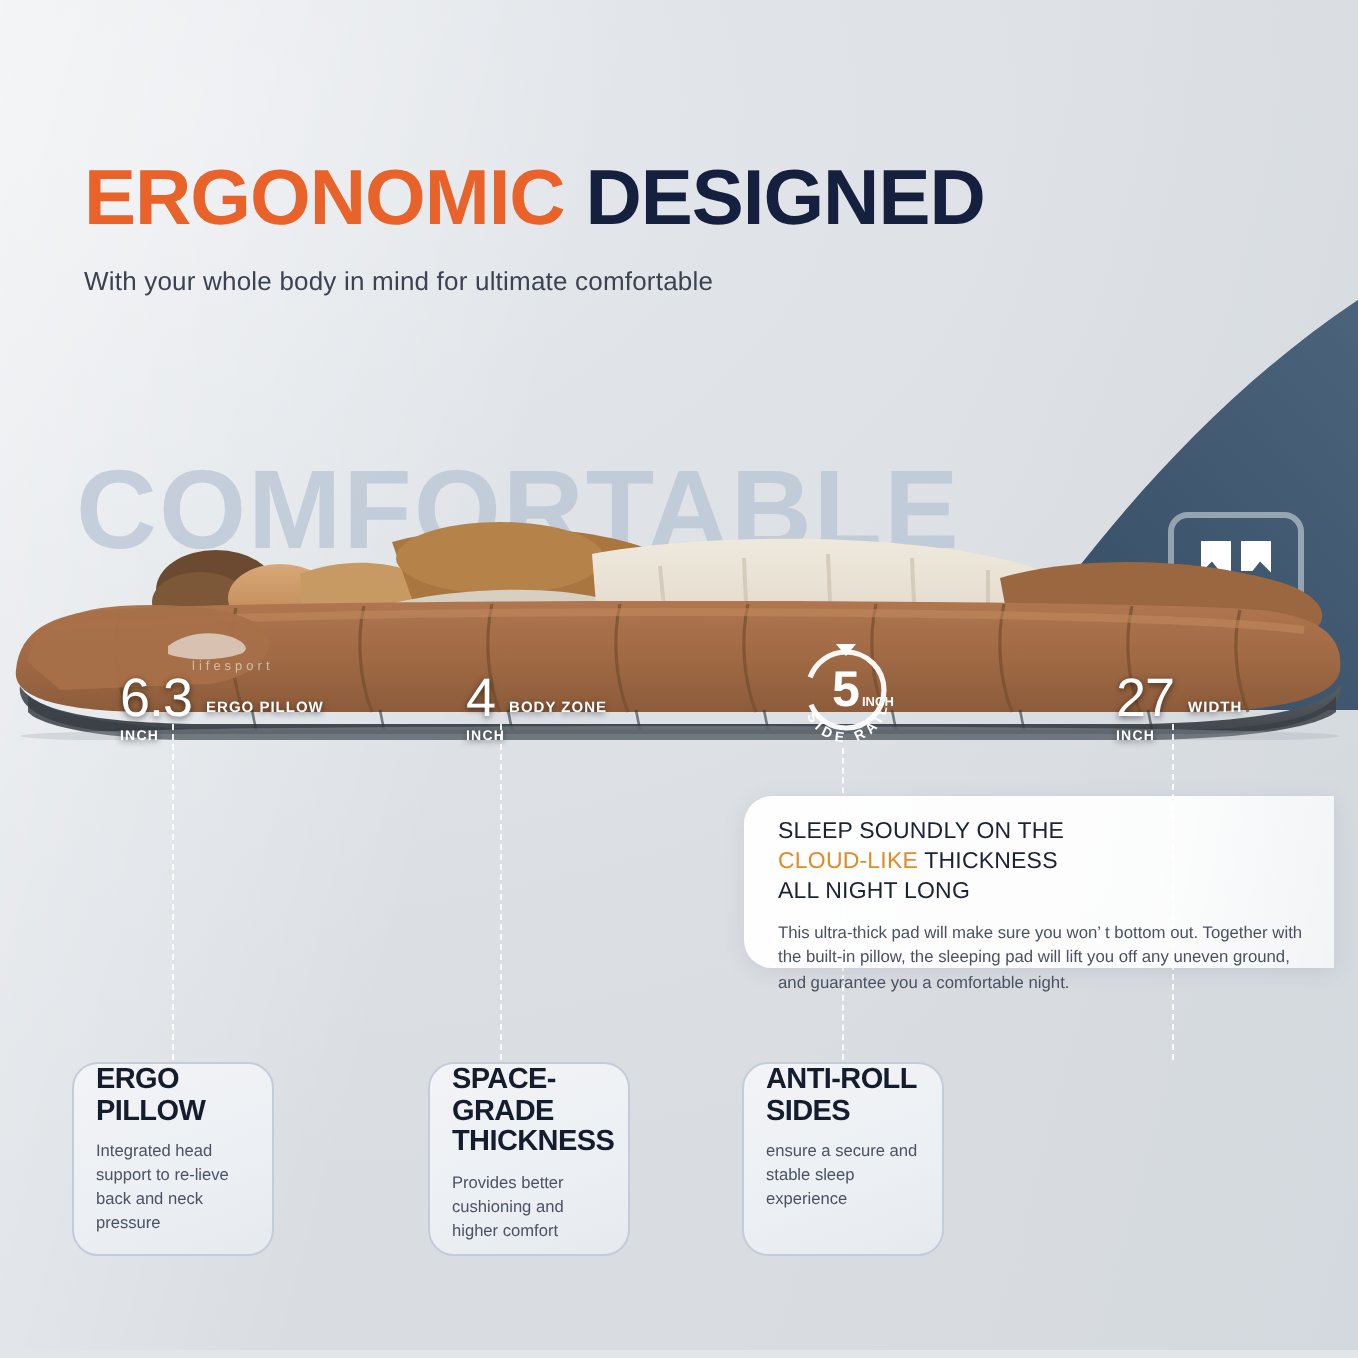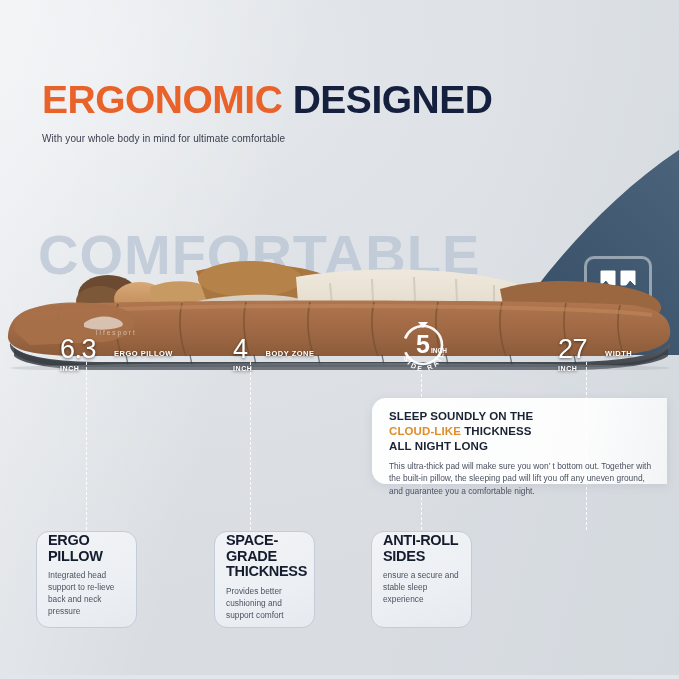--- a/index.html
+++ b/index.html
@@ -23,21 +23,21 @@
 
   
   .header{position:absolute;left:42px;top:80px;width:600px;}
   .headline{
     font-size:39px;font-weight:bold;letter-spacing:-0.5px;line-height:1;
     white-space:nowrap;margin:0;
   }
   .headline .hl-a{color:#e8622a;}
   .headline .hl-b{color:#15203f;}
   .subhead{
-    margin:14px 0 0 0;font-size:10px;color:#3b4250;letter-spacing:.1px;
+    margin:14px 0 0 0;font-size:13px;color:#3b4250;letter-spacing:.1px;
     font-weight:400;white-space:nowrap;
   }
 
   
   .watermark{
     position:absolute;left:38px;top:222px;
     font-size:56px;font-weight:bold;letter-spacing:1px;
     color:#b9c4d4;opacity:.75;white-space:nowrap;
     user-select:none;
   }
@@ -62,21 +62,21 @@
   }
   .dim-label .unit{font-size:11px;font-weight:bold;}
 
   
   .product{position:absolute;left:0;top:215px;width:679px;height:155px;}
 
   
   .callout{position:absolute;color:#fff;text-shadow:0 1px 3px rgba(0,0,0,.6);white-space:nowrap;}
   .callout .big{font-size:27px;font-weight:normal;line-height:1;letter-spacing:-.5px;}
   .callout .sub{font-size:7px;font-weight:bold;letter-spacing:.6px;display:block;margin-top:2px;}
-  .callout .tag{font-size:7.5px;font-weight:bold;letter-spacing:.5px;margin-left:18px;vertical-align:2px;}
+  .callout .tag{font-size:7.5px;font-weight:bold;letter-spacing:.5px;margin-left:7px;vertical-align:2px;}
 
   #co-pillow{left:60px;top:336px;}
   #co-body{left:233px;top:336px;}
   #co-width{left:558px;top:336px;}
 
   .rail-badge{
     position:absolute;left:396px;top:320px;width:54px;height:54px;
   }
 
   
@@ -86,21 +86,21 @@
 
   
   .info-panel{
     position:absolute;left:372px;top:398px;width:295px;height:86px;
     background:linear-gradient(100deg, rgba(255,255,255,.97) 0%, rgba(255,255,255,.93) 70%, rgba(255,255,255,.70) 100%);
     border-radius:14px 0 0 14px;
     box-shadow:0 2px 10px rgba(120,130,145,.18);
     padding:11px 14px 0 17px;box-sizing:border-box;
   }
   .info-title{
-    font-size:11.5px;font-weight:bold;color:#1b2234;line-height:1.32;
+    font-size:11.5px;font-weight:normal;color:#1b2234;line-height:1.32;
     letter-spacing:.1px;margin:0;
   }
   .info-title .accent{color:#e08c28;}
   .info-body{
     margin:5px 0 0 0;font-size:8.4px;line-height:1.5;color:#4a5160;
   }
 
   
   .cards{position:absolute;left:0;top:531px;width:679px;height:105px;}
   .card{
@@ -301,21 +301,21 @@
       </p>
       <p class="card-body">Integrated head support to re-lieve back and neck pressure</p>
     </div>
 
     <div class="card" id="card-1">
       <p class="card-title">
         <span class="l2">SPACE-</span>
         <span class="l2">GRADE</span>
         <span class="l2">THICKNESS</span>
       </p>
-      <p class="card-body">Provides better cushioning and support comfort</p>
+      <p class="card-body">Provides better cushioning and higher comfort</p>
     </div>
 
     <div class="card" id="card-2">
       <p class="card-title">
         <span class="l2">ANTI-ROLL</span>
         <span class="l2">SIDES</span>
       </p>
       <p class="card-body">ensure a secure and stable sleep experience</p>
     </div>
 

